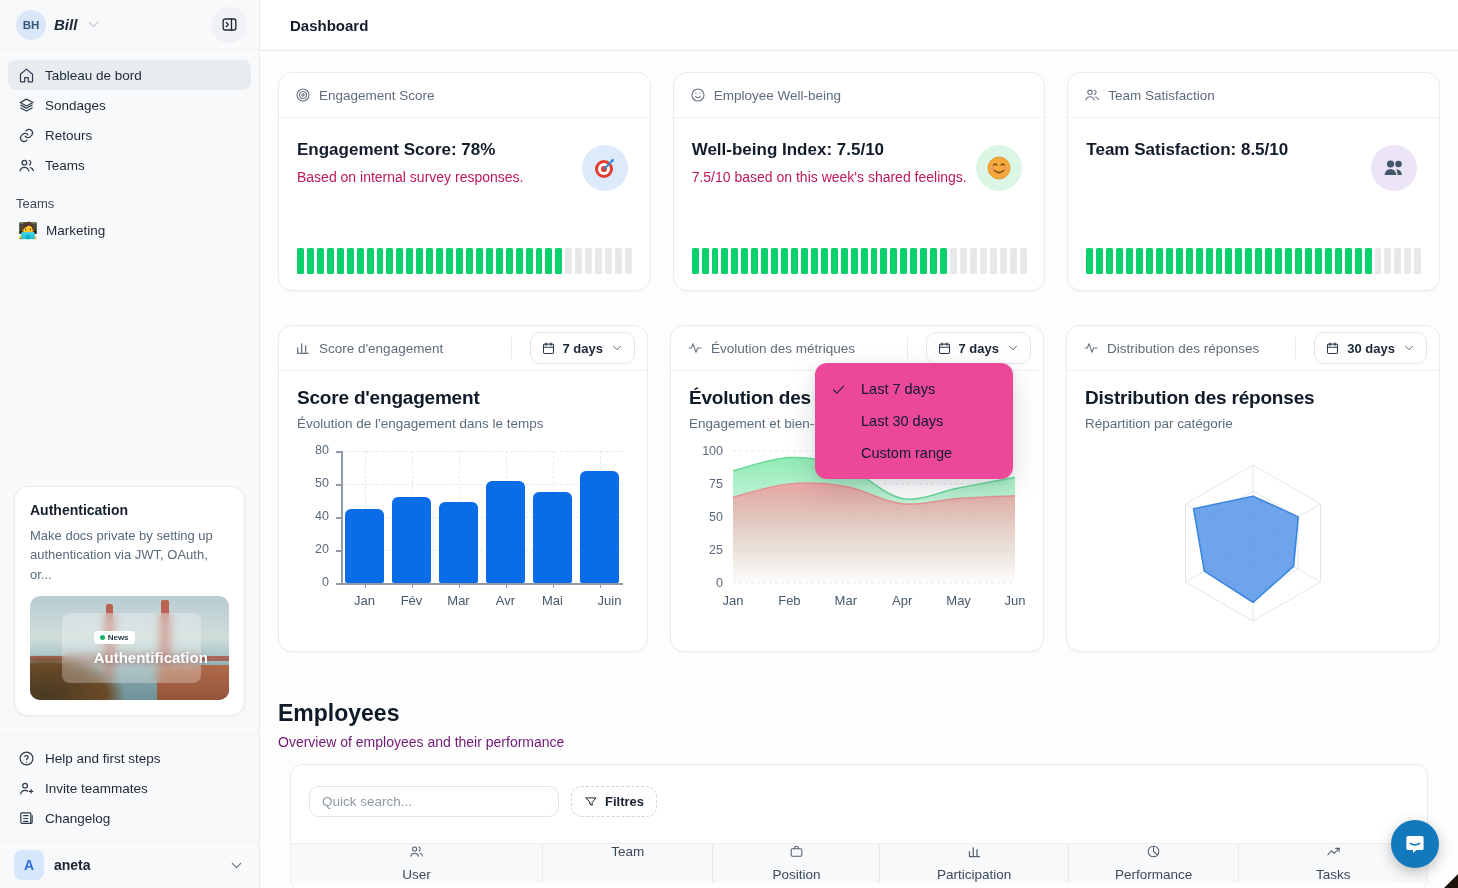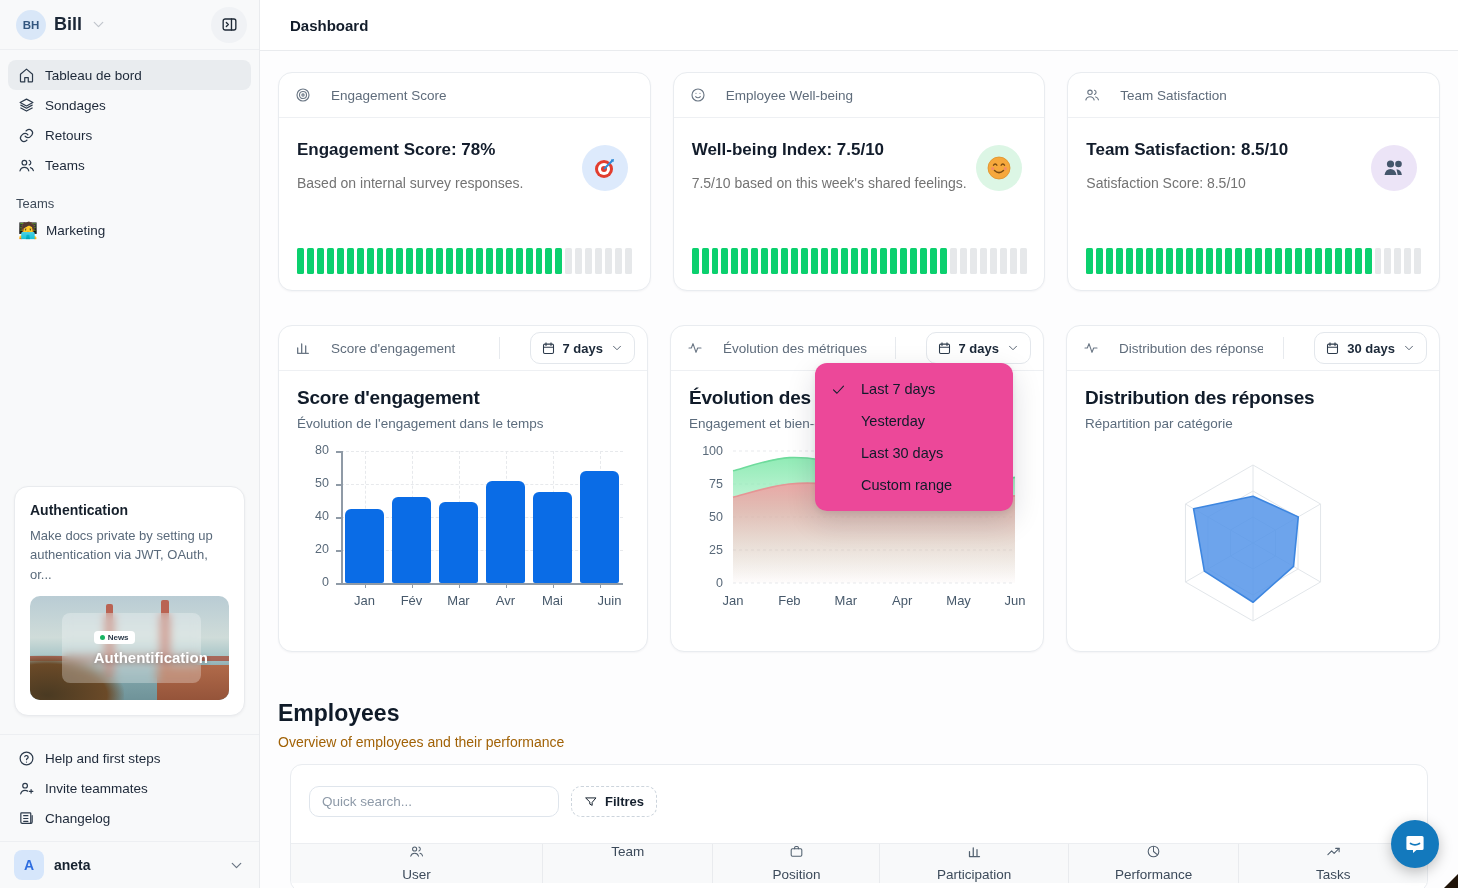--- a/index.html
+++ b/index.html
@@ -4,21 +4,21 @@
 <style>
   * { margin:0; padding:0; box-sizing:border-box; }
   html,body { width:1458px; height:888px; overflow:hidden; }
   body { font-family:"Liberation Sans","DejaVu Sans",sans-serif; color:#16202e; background:#fff; }
   .app { position:relative; width:1458px; height:888px; display:flex; overflow:hidden; background:#fff; }
 
   
   .sidebar { width:260px; flex-shrink:0; background:#f8f9fa; border-right:1px solid #e9ebee; display:flex; flex-direction:column; }
   .sb-header { height:50px; display:flex; align-items:center; gap:8px; padding:0 12px 0 16px; border-bottom:1px solid #edeff2; }
   .avatar-bh { width:30px; height:30px; border-radius:50%; background:#d9e7f8; color:#33567f; font-size:11.5px; font-weight:bold; display:flex; align-items:center; justify-content:center; }
-  .sb-user-name { font-size:18px; font-weight:600; color:#1b2736; }
+  .sb-user-name { font-size:15px; font-weight:600; color:#1b2736;font-style:italic; }
   .chev { color:#69758363; display:flex; }
   .collapse-btn { margin-left:auto; width:36px; height:36px; border-radius:50%; background:#f0f2f5; display:flex; align-items:center; justify-content:center; border:none; cursor:pointer; color:#1f2a37; }
   .sb-nav { padding:10px 8px 0; }
   .sb-item { height:30px; display:flex; align-items:center; gap:10px; padding:0 10px; border-radius:8px; font-size:13.5px; color:#1d2838; cursor:pointer; }
   .sb-item.active { background:#e9ecef; }
   .sb-item .ic { color:#2c3a4b; }
   .sb-section { margin:16px 0 4px 16px; font-size:13px; color:#3f4b59; }
   .sb-emoji { font-size:16px; width:18px; text-align:center; }
   .ic { width:17px; height:17px; flex-shrink:0; }
   .ic svg { width:100%; height:100%; stroke:currentColor; fill:none; stroke-width:1.7; stroke-linecap:round; stroke-linejoin:round; }
@@ -46,33 +46,33 @@
   .sb-footer .chev { margin-left:auto; color:#697583; }
 
   
   .main { flex:1; display:flex; flex-direction:column; min-width:0; background:#fff; }
   .topbar { height:51px; flex-shrink:0; border-bottom:1px solid #e9ebee; display:flex; align-items:center; padding-left:30px; }
   .topbar-title { font-size:15px; font-weight:600; color:#121c2a; }
   .content { position:relative; flex:1; padding:21px 18px 0; overflow:hidden; background:#fdfdfe; }
 
   .cards-row { display:grid; grid-template-columns:repeat(3,1fr); gap:22px; }
   .card { background:#fff; border:1px solid #e9ecf0; border-radius:14px; box-shadow:0 1px 2px rgba(16,24,40,.04); position:relative; }
-  .card-head { height:45px; display:flex; align-items:center; gap:20px; padding:0 12px 0 16px; border-bottom:1px solid #eef0f3; }
+  .card-head { height:45px; display:flex; align-items:center; gap:8px; padding:0 12px 0 16px; border-bottom:1px solid #eef0f3; }
   .card-head-label { font-size:13.5px; color:#5f6c7b; flex:1; white-space:nowrap; overflow:hidden; }
   .card-head .ic { color:#6b7785; width:16px; height:16px; }
   .head-divider { width:1px; height:22px; background:#e7eaee; margin-right:10px; }
   .range-btn { height:32px; border:1px solid #e3e7ec; border-radius:10px; background:#fff; display:flex; align-items:center; gap:7px; padding:0 10px; font-size:13px; font-weight:600; color:#1b2838; cursor:pointer; font-family:inherit; }
   .range-btn .ic { width:15px; height:15px; color:#2c3a4b; }
   .range-btn .chev { color:#5a6573; }
 
   
   .stat-card { height:219px; }
   .stat-body { padding:22px 18px 0; }
   .stat-title { font-size:17px; font-weight:700; color:#121c2b; }
-  .stat-sub { margin-top:15px; font-size:14px; color:#737373; }
+  .stat-sub { margin-top:9px; font-size:14px; color:#be185d; }
   .stat-emoji { position:absolute; right:22px; top:72px; width:46px; height:46px; border-radius:50%; display:flex; align-items:center; justify-content:center; }
   .progress { position:absolute; left:18px; right:18px; bottom:16px; height:26px; display:flex; gap:3px; }
   .progress .seg { flex:1; border-radius:1.5px; }
 
   
   .chart-card { height:327px; }
   .chart-body { padding:16px 18px 0; }
   .chart-title { font-size:19px; font-weight:700; color:#101b29; letter-spacing:-.2px; }
   .chart-sub { margin-top:7px; font-size:13.5px; color:#5c6c7d; white-space:nowrap; overflow:hidden; }
   .chart-area { position:relative; margin-top:14px; height:170px; }
@@ -80,21 +80,21 @@
   
   .dropdown { position:absolute; left:555px; top:312px; width:198px; background:#ec4899; border-radius:12px; box-shadow:0 10px 30px rgba(16,24,40,.14), 0 2px 6px rgba(16,24,40,.08); padding:10px 2px; z-index:40; }
   .dd-item { height:32px; display:flex; align-items:center; padding:0 16px 0 14px; font-size:14.5px; color:#0f1b2a; cursor:pointer; gap:8px; }
   .dd-check { width:22px; display:flex; color:#15202e; }
   .dd-check .ic { width:15px; height:15px; }
   .dd-label.indent { margin-left:30px; }
 
   
   .employees { margin-top:48px; }
   .emp-title { font-size:23px; font-weight:700; color:#0f1a28; }
-  .emp-sub { margin-top:7px; font-size:14px; color:#a16207; }
+  .emp-sub { margin-top:7px; font-size:14px; color:#701a75; }
   .table-card { margin:14px 12px 0; background:#fff; border:1px solid #e9ecf0; border-radius:12px; overflow:hidden; height:128px; }
   .table-toolbar { display:flex; align-items:center; padding:21px 18px 0; gap:12px; }
   .search-input { width:250px; height:31px; border:1px solid #dfe5ec; border-radius:10px; padding:0 12px; font-size:13.5px; font-family:inherit; color:#16202e; background:#fff; }
   .search-input::placeholder { color:#8e9aa8; }
   .filter-btn { height:31px; border:1.5px dashed #ccd4dc; border-radius:10px; background:#fff; display:flex; align-items:center; gap:7px; padding:0 12px; font-size:13px; font-weight:600; color:#15202e; cursor:pointer; font-family:inherit; }
   .filter-btn .ic { width:14px; height:14px; color:#15202e; }
   .thead { margin-top:26px; display:flex; background:#f8f9fa; border-top:1px solid #eceef1; height:40px; }
   .th { display:flex; align-items:center; gap:8px; padding:0 16px; font-size:13.5px; font-weight:500; color:#3c4a5a; border-left:1px solid #e9ebee;flex-direction:column; }
   .th:first-child { border-left:none; }
   .th .ic { width:15px; height:15px; color:#52606f; }
@@ -431,21 +431,20 @@
 
         <section class="card stat-card">
           <div class="card-head">
             <span class="ic"><svg viewBox="0 0 24 24">
                   <use href="#i-users"></use>
                 </svg></span>
             <span class="card-head-label">Team Satisfaction</span>
           </div>
           <div class="stat-body">
             <div class="stat-title">Team Satisfaction: 8.5/10</div>
-            <div class="stat-sub">Satisfaction Score: 8.5/10</div>
           </div>
           <div class="stat-emoji" style="background:#ece4f7">
             <svg width="26" height="26" viewBox="0 0 26 26">
                 <circle cx="9.5" cy="9" r="3.6" fill="#44566b"></circle>
                 <path d="M3.5 20c.6-4 2.8-6 6-6s5.4 2 6 6z" fill="#44566b"></path>
                 <circle cx="17.5" cy="9" r="3.3" fill="#44566b"></circle>
                 <path d="M15.5 14.3c2.9.2 4.9 2.1 5.4 5.7h-4.2" fill="#44566b"></path>
               </svg>
           </div>
           <div class="progress">
@@ -655,23 +654,20 @@
       <div class="dropdown">
         <div class="dd-item">
           <span class="dd-check">
               <span class="ic"><svg viewBox="0 0 24 24">
                   <use href="#i-check"></use>
                 </svg></span>
             </span>
           <span class="dd-label">Last 7 days</span>
         </div>
         <div class="dd-item">
-          <span class="dd-label indent">Yesterday</span>
-        </div>
-        <div class="dd-item">
           <span class="dd-label indent">Last 30 days</span>
         </div>
         <div class="dd-item">
           <span class="dd-label indent">Custom range</span>
         </div>
       </div>
 
       <div class="employees">
         <h2 class="emp-title">Employees</h2>
         <div class="emp-sub">Overview of employees and their performance</div>

